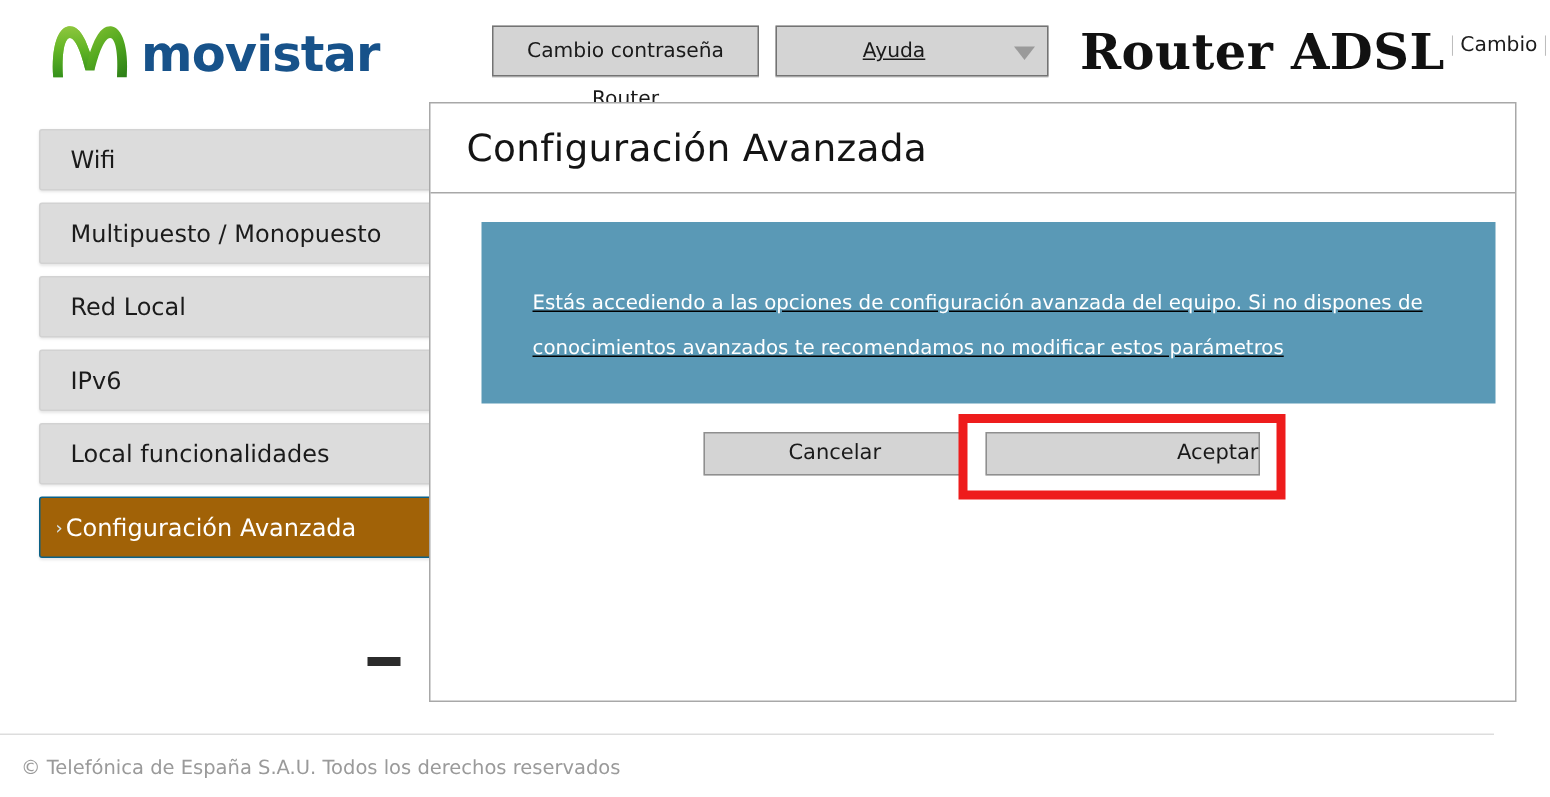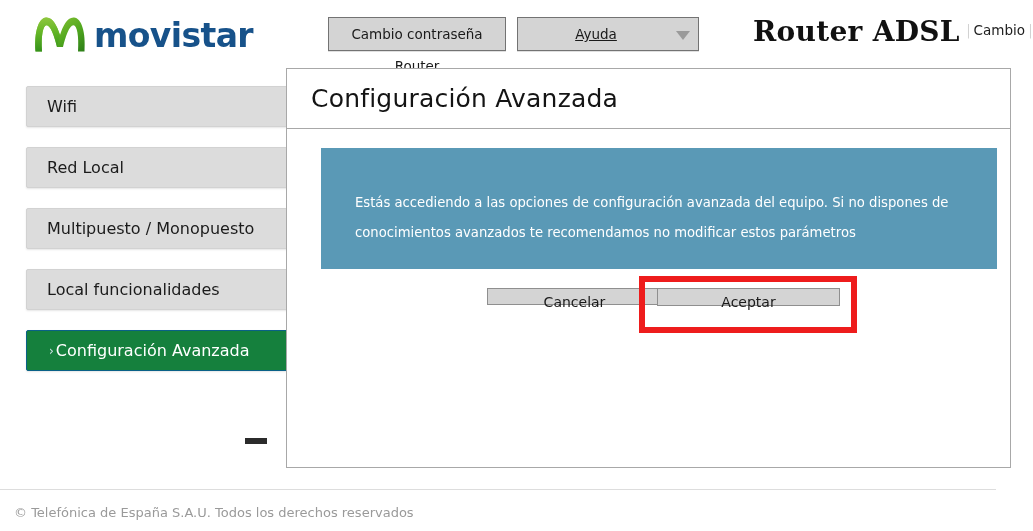--- a/index.html
+++ b/index.html
@@ -72,24 +72,24 @@
     position: absolute;
     right: 8px; top: 13px;
     width: 0; height: 0;
     border-left: 7px solid transparent;
     border-right: 7px solid transparent;
     border-top: 9px solid #9a9a9a;
   }
 
   #product-title {
     position: absolute;
-    left: 753px; top: 15px;
+    left: 720px; top: 15px;
     font-family: "DejaVu Serif", "Liberation Serif", serif;
     font-weight: bold;
-    font-size: 28px;
+    font-size: 33px;
     color: #111111;
     letter-spacing: 0.3px;
     white-space: nowrap;
   }
   #salir-wrap {
     position: absolute;
     left: 966px; top: 22px;
     font-size: 13.5px;
     color: #1d1d1d;
     white-space: nowrap;
@@ -108,36 +108,36 @@
   
   #sidebar {
     position: absolute;
     left: 26px; top: 86px;
     width: 240px;
   }
   .nav-item {
     box-sizing: border-box;
     width: 284px;
     height: 41px;
-    margin-bottom: 20px;
+    margin-bottom: 8px;
     background: #dcdcdc;
     border: 1px solid #d2d2d2;
     border-radius: 2px;
     color: #1b1b1b;
     font-size: 16px;
     line-height: 39px;
     padding-left: 20px;
     cursor: pointer;
     box-shadow: 0 1px 2px rgba(0,0,0,0.10);
   }
   .nav-item.active {
-    background: #15803d;
+    background: #a16207;
     border-color: #0a6187;
     color: #ffffff;
-    padding-left: 22px;
+    padding-left: 10px;
   }
   .nav-item.active .chev {
     display: inline-block;
     font-size: 12px;
     color: #d8e6ee;
     margin-right: 2px;
     vertical-align: 1px;
   }
   #nav-collapse {
     position: absolute;
@@ -169,20 +169,21 @@
     letter-spacing: 0.2px;
   }
 
   #info-box {
     position: absolute;
     left: 34px; top: 79px;
     width: 676px; height: 121px;
     box-sizing: border-box;
     background: #5a99b6;
     padding: 40px 34px 0 34px;
+    text-decoration: underline;
   }
   #info-text {
     color: #ffffff;
     font-size: 13.2px;
     line-height: 30px;
     max-width: 615px;
   }
 
   #actions {
     position: absolute;
@@ -194,28 +195,29 @@
     position: absolute;
     box-sizing: border-box;
     background: #d4d4d4;
     border: 1px solid #8f8f8f;
     color: #1a1a1a;
     font-size: 14px;
     text-align: center;
     cursor: pointer;
   }
   #btn-cancelar {
-    left: 200px; top: 2px;
-    width: 175px; height: 17px;
+    left: 182px; top: 2px;
+    width: 175px; height: 29px;
     line-height: 27px;
   }
   #btn-aceptar {
     left: 370px; top: 2px;
-    width: 183px; height: 18px;
+    width: 183px; height: 29px;
     line-height: 27px;
+    text-align: right;
   }
   #highlight-box {
     position: absolute;
     left: 352px; top: -10px;
     width: 218px; height: 57px;
     box-sizing: border-box;
     border: 6px solid #ee1c1c;
     background: transparent;
     pointer-events: none;
   }
@@ -276,24 +278,27 @@
   <div id="salir-wrap">
     <span class="bar">|</span><a id="salir-link" href="#">Cambio</a><span class="bar">|</span>
   </div>
 </div>
 
 <div id="sidebar">
   <div class="nav-item">
     <span>Wifi</span>
   </div>
   <div class="nav-item">
+    <span>Multipuesto / Monopuesto</span>
+  </div>
+  <div class="nav-item">
     <span>Red Local</span>
   </div>
   <div class="nav-item">
-    <span>Multipuesto / Monopuesto</span>
+    <span>IPv6</span>
   </div>
   <div class="nav-item">
     <span>Local funcionalidades</span>
   </div>
   <div class="nav-item active">
     <span class="chev">›</span><span>Configuración Avanzada</span>
   </div>
   <div id="nav-collapse"></div>
 </div>
 

